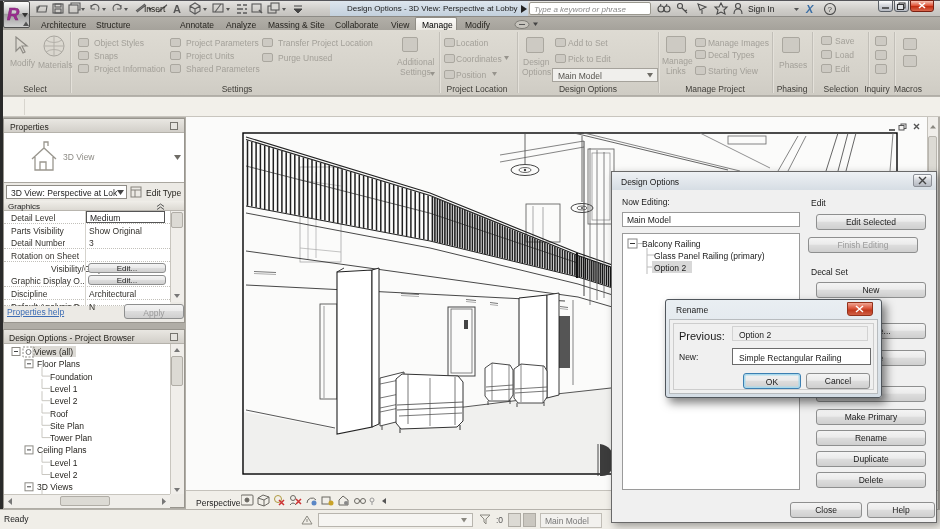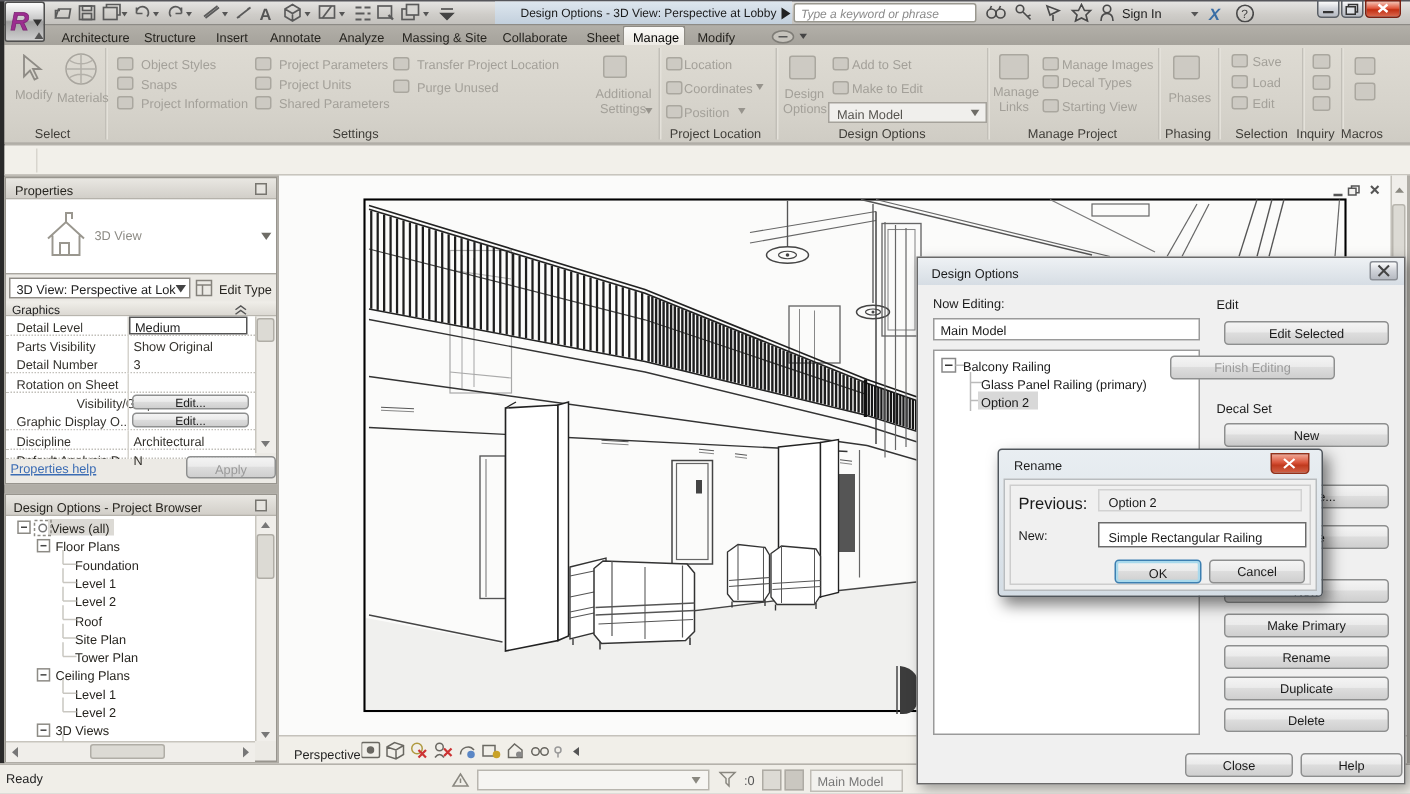--- a/index.html
+++ b/index.html
@@ -115,26 +115,26 @@
     <rect x="5" y="3" width="6" height="5" fill="none" stroke="#333"></rect>
     <rect x="3.5" y="4.5" width="6" height="5" fill="#dfe2e6" stroke="#333"></rect>
   </svg>
 <div class="abs" style="left:910px;top:0;width:24px;height:12px;background:linear-gradient(#f5c6b8,#e0573c 45%,#c22e12 55%,#d9684e);border:1px solid #7a2012;border-radius:0 0 3px 3px;"></div>
 <svg class="abs" style="left:910px;top:0" width="24" height="12">
     <path d="M9,3 l6,5 M15,3 l-6,5" stroke="#fff" stroke-width="1.6"></path>
   </svg>
 <div class="abs" style="left:3px;top:17px;width:937px;height:13px;background:linear-gradient(#b2afa8,#a5a29b);"></div>
 <div class="abs" style="left:41px;top:20px;font-size:8.5px;color:#26241f;white-space:nowrap;">Architecture</div>
 <div class="abs" style="left:96px;top:20px;font-size:8.5px;color:#26241f;white-space:nowrap;">Structure</div>
-<div class="abs" style="left:144px;top:20px;font-size:8.5px;color:#26241f;white-space:nowrap;">Insert</div>
+<div class="abs" style="left:144px;top:4px;font-size:8.5px;color:#26241f;white-space:nowrap;">Insert</div>
 <div class="abs" style="left:180px;top:20px;font-size:8.5px;color:#26241f;white-space:nowrap;">Annotate</div>
 <div class="abs" style="left:226px;top:20px;font-size:8.5px;color:#26241f;white-space:nowrap;">Analyze</div>
 <div class="abs" style="left:268px;top:20px;font-size:8.5px;color:#26241f;white-space:nowrap;">Massing &amp; Site</div>
 <div class="abs" style="left:335px;top:20px;font-size:8.5px;color:#26241f;white-space:nowrap;">Collaborate</div>
-<div class="abs" style="left:391px;top:20px;font-size:8.5px;color:#26241f;white-space:nowrap;">Sheet</div>
+<div class="abs" style="left:391px;top:20px;font-size:8.5px;color:#26241f;white-space:nowrap;">View</div>
 <div class="abs" style="left:465px;top:20px;font-size:8.5px;color:#26241f;white-space:nowrap;">Modify</div>
 <div class="abs" style="left:415px;top:17px;width:42px;height:13px;background:linear-gradient(#fbfaf8,#ece9e3);border:1px solid #8f8c85;border-bottom:none;border-radius:2px 2px 0 0;"></div>
 <div class="abs" style="left:422px;top:20px;font-size:8.5px;color:#000;">Manage</div>
 <svg class="abs" style="left:514px;top:20px" width="26" height="10">
     <ellipse cx="8" cy="4.5" rx="7" ry="4" fill="#c6c3bc" stroke="#7f7d77"></ellipse>
     <path d="M5,4.5 h6" stroke="#555"></path>
     <path d="M19,2.5 l5,0 l-2.5,3.5 z" fill="#444"></path>
   </svg>
 <div class="abs" style="left:3px;top:30px;width:937px;height:66px;background:linear-gradient(#dedbd3,#d5d2ca 70%,#cfccc4);border-bottom:1px solid #b1aea7;"></div>
 <div class="abs" style="left:70px;top:32px;width:1px;height:61px;background:#c2bfb8;"></div>
@@ -204,21 +204,21 @@
 <div class="rtx" style="left:456px;top:70px;">Position</div>
 <svg class="abs" style="left:492px;top:72px" width="7" height="5">
     <path d="M0,0 l5,0 l-2.5,4 z" fill="#97948d"></path>
   </svg>
 <div class="ic" style="left:526px;top:37px;width:18px;height:16px;"></div>
 <div class="rtx" style="left:523px;top:57px;">Design</div>
 <div class="rtx" style="left:522px;top:67px;">Options</div>
 <div class="ic" style="left:555px;top:38px;width:11px;height:9px;"></div>
 <div class="rtx" style="left:568px;top:38px;">Add to Set</div>
 <div class="ic" style="left:555px;top:54px;width:11px;height:9px;"></div>
-<div class="rtx" style="left:568px;top:54px;">Make to Edit</div>
+<div class="rtx" style="left:568px;top:54px;">Pick to Edit</div>
 <div class="abs" style="left:552px;top:68px;width:106px;height:14px;background:#f0efec;border:1px solid #a5a29b;font-size:8.5px;color:#55534e;padding:2px 0 0 5px;">Main Model</div>
 <svg class="abs" style="left:647px;top:73px" width="8" height="6">
     <path d="M0,0 l6,0 l-3,4.5 z" fill="#6e6c66"></path>
   </svg>
 <div class="ic" style="left:666px;top:36px;width:20px;height:17px;"></div>
 <div class="rtx" style="left:662px;top:56px;">Manage</div>
 <div class="rtx" style="left:666px;top:66px;">Links</div>
 <div class="ic" style="left:695px;top:38px;width:11px;height:9px;"></div>
 <div class="rtx" style="left:708px;top:38px;">Manage Images</div>
 <div class="ic" style="left:695px;top:50px;width:11px;height:9px;"></div>
@@ -787,21 +787,21 @@
     <path d="M7,9.5 h5" stroke="#333"></path>
     <path d="M14,9.5 h6" stroke="#bbb"></path>
     <path d="M24,14 v26 M24,21 h8 M24,33 h8" stroke="#bbb"></path>
   </svg>
 <div class="abs" style="left:642px;top:239px;font-size:8.5px;color:#1a1a1a;">Balcony Railing</div>
 <div class="abs" style="left:654px;top:251px;font-size:8.5px;color:#1a1a1a;white-space:nowrap;">Glass Panel Railing (primary)</div>
 <div class="abs" style="left:652px;top:261px;width:40px;height:12px;background:#d8d8d8;"></div>
 <div class="abs" style="left:654px;top:263px;font-size:8.5px;color:#1a1a1a;">Option 2</div>
 <div class="abs" style="left:811px;top:198px;font-size:8.5px;color:#1a1a1a;">Edit</div>
 <div class="btn" style="left:816px;top:214px;width:110px;height:16px;padding-top:2px;font-size:8.5px;">Edit Selected</div>
-<div class="btn dis" style="left:780px;top:237px;width:110px;height:16px;padding-top:2px;font-size:8.5px;">Finish Editing</div>
+<div class="btn dis" style="left:808px;top:237px;width:110px;height:16px;padding-top:2px;font-size:8.5px;">Finish Editing</div>
 <div class="abs" style="left:811px;top:267px;font-size:8.5px;color:#1a1a1a;">Decal Set</div>
 <div class="btn" style="left:816px;top:282px;width:110px;height:16px;padding-top:2px;font-size:8.5px;">New</div>
 <div class="btn" style="left:816px;top:323px;width:110px;height:16px;padding-top:2px;font-size:8.5px;">Rename...</div>
 <div class="btn" style="left:816px;top:350px;width:110px;height:16px;padding-top:2px;font-size:8.5px;">Delete</div>
 <div class="abs" style="left:811px;top:371px;font-size:8.5px;color:#1a1a1a;">Option</div>
 <div class="btn" style="left:816px;top:386px;width:110px;height:16px;padding-top:2px;font-size:8.5px;">New</div>
 <div class="btn" style="left:816px;top:409px;width:110px;height:16px;padding-top:2px;font-size:8.5px;">Make Primary</div>
 <div class="btn" style="left:816px;top:430px;width:110px;height:16px;padding-top:2px;font-size:8.5px;">Rename</div>
 <div class="btn" style="left:816px;top:451px;width:110px;height:16px;padding-top:2px;font-size:8.5px;">Duplicate</div>
 <div class="btn" style="left:816px;top:472px;width:110px;height:16px;padding-top:2px;font-size:8.5px;">Delete</div>

